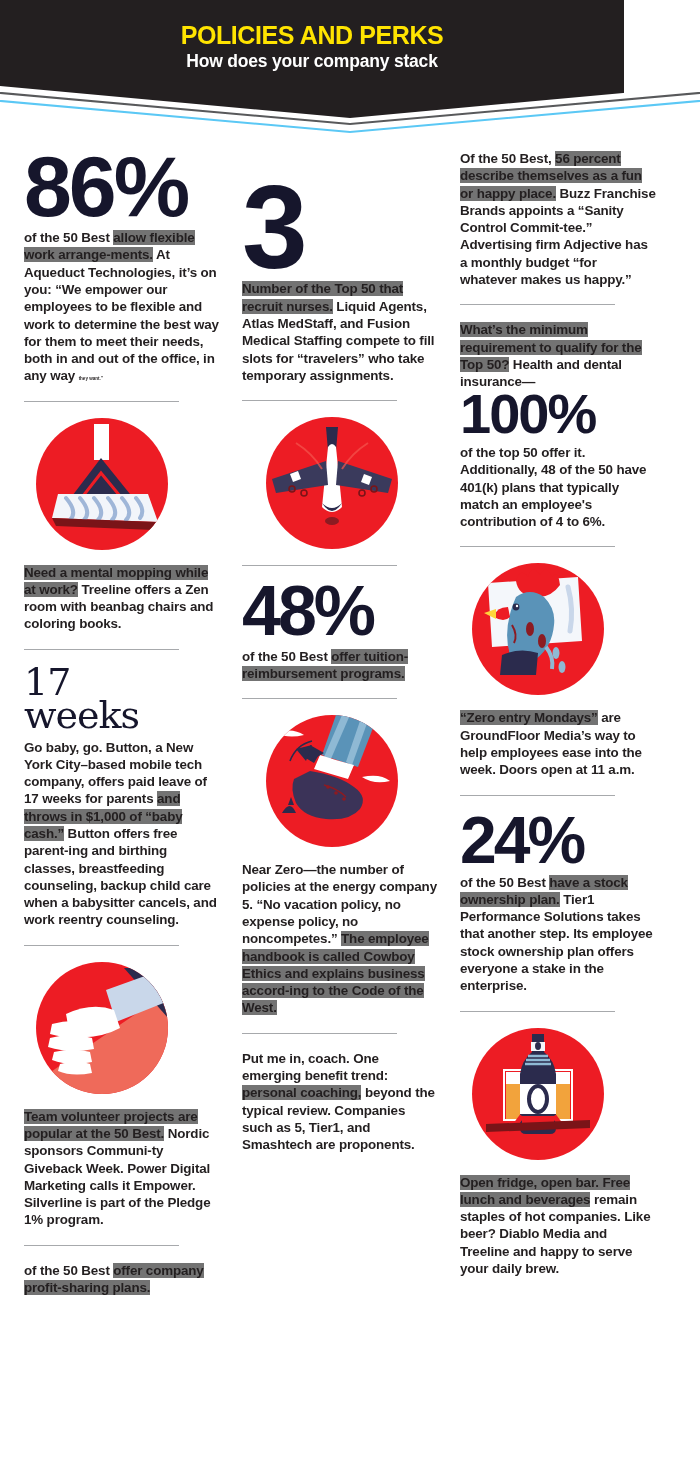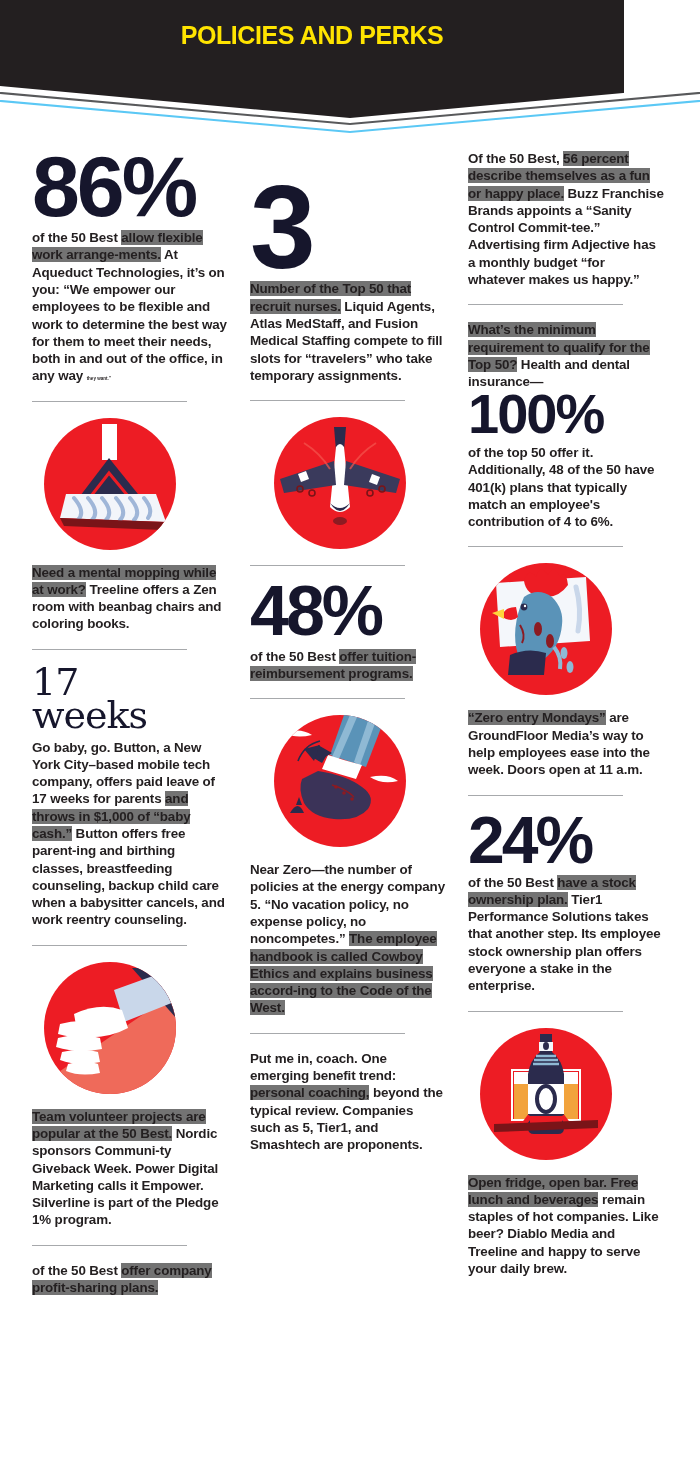--- a/index.html
+++ b/index.html
@@ -55,21 +55,21 @@
     clip-path: polygon(0 0, 2px 0, 350px 31px, 698px 0, 700px 0, 700px 2px, 350px 33px, 0 2px);
     background: #5bc8f5;
   }
 
   
   .cols {
     position: absolute;
     top: 150px; left: 0;
     width: 700px;
     display: flex;
-    padding: 0 32px;
+    padding: 0 24px;
     gap: 22px;
   }
   .col { width: 196px; position: relative; }
   .col-2 { padding-top: 30px; }
   .col-3 { padding-top: 0px; }
 
   .block { margin-bottom: 0; }
 
   .stat {
     font-weight: 700;
@@ -133,20 +133,21 @@
   }
   .illus.center { margin-left: 24px; }
   .illus svg { display: block; }
 </style>
 </head>
 <body>
 
 <div class="header">
   <div class="header-title">POLICIES AND PERKS</div>
   <div class="header-sub">
+    <div>How does your company stack</div>
   </div>
 </div>
 <div class="chev-gray"></div>
 <div class="chev-blue"></div>
 
 <div class="cols">
 
   <div class="col col-1">
 
     <div class="block">

